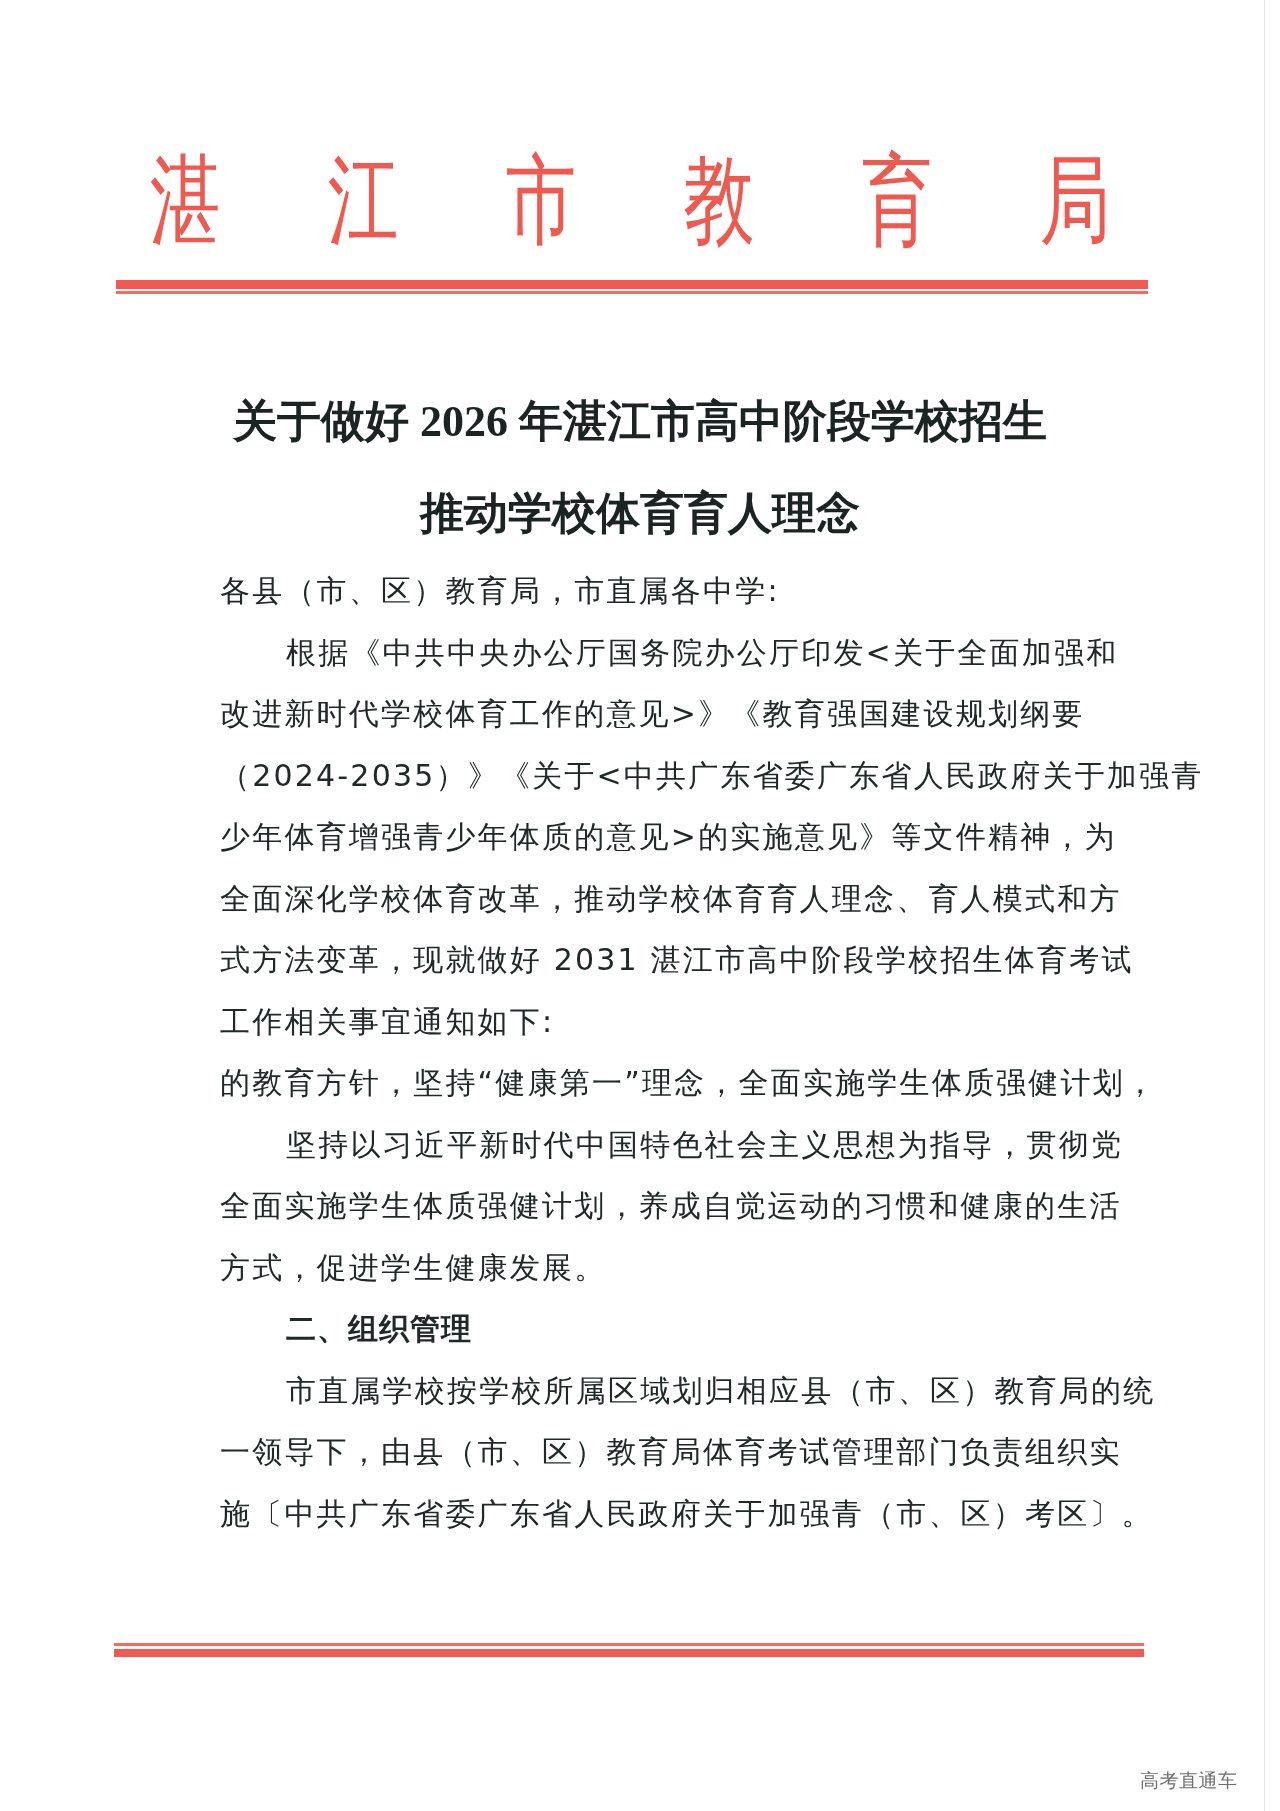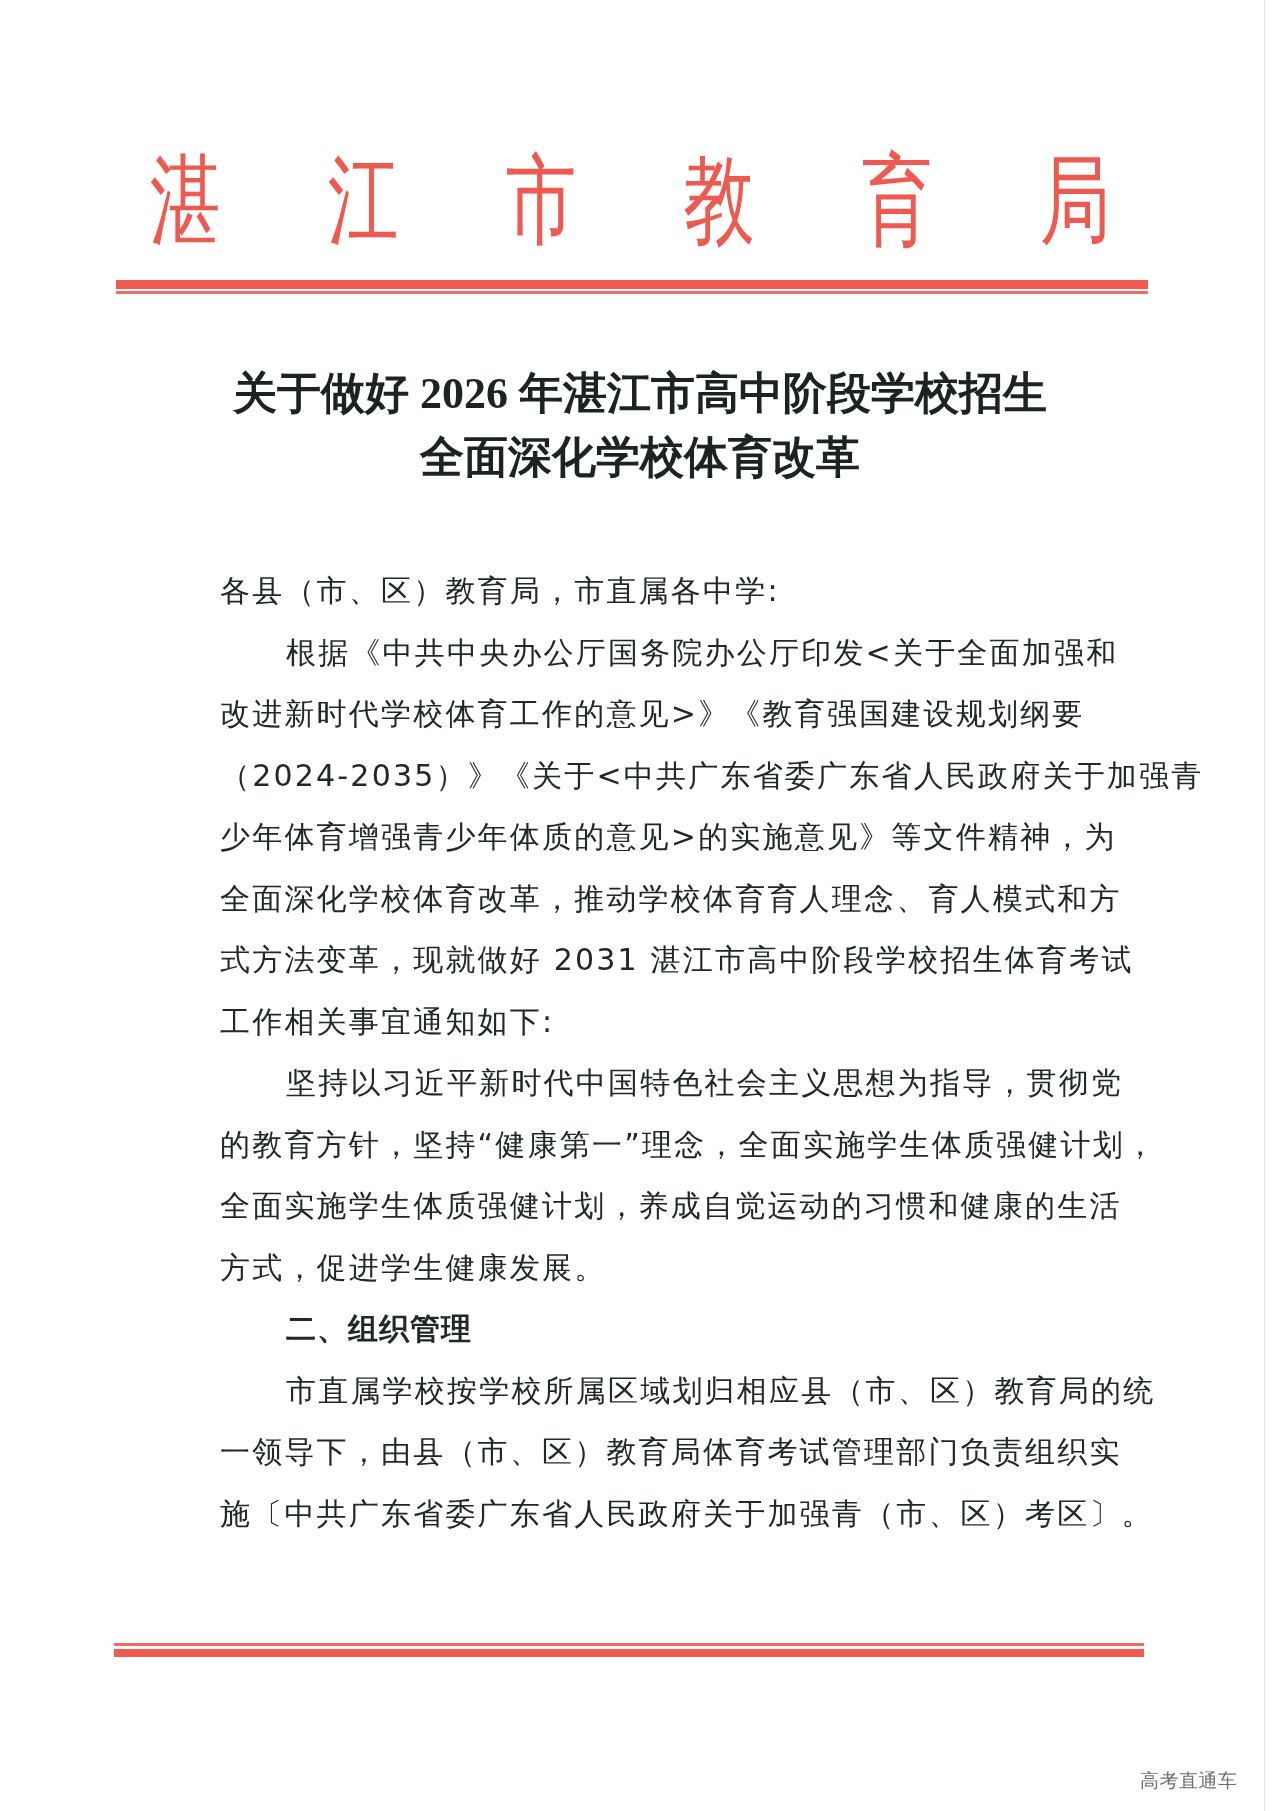--- a/index.html
+++ b/index.html
@@ -75,21 +75,21 @@
       position: absolute;
       left: 0; top: 362px;
       width: 1280px;
       text-align: center;
       font-family: "Liberation Serif", "DejaVu Serif", serif;
       font-weight: bold;
       font-size: 44px;
       line-height: 64px;
       color: #1b2323;
     }
-    .doc-title div { white-space: nowrap; }
+    .doc-title div { white-space: nowrap; margin-top: 28px; }
     
     .body-text {
       position: absolute;
       left: 176px; top: 560px;
       width: 930px;
       font-family: "DejaVu Sans", "Liberation Sans", sans-serif;
       font-size: 30px;
       line-height: 61.5px;
       color: #202828;
       letter-spacing: 2.2px;
@@ -130,36 +130,36 @@
     <span>教</span>
     <span>育</span>
     <span>局</span>
   </div>
 
   <div class="rule-top-thick"></div>
   <div class="rule-top-thin"></div>
 
   <div class="doc-title">
     <div>关于做好 2026 年湛江市高中阶段学校招生</div>
-    <div>全面深化学校体育改革</div>
+    <div>推动学校体育育人理念</div>
   </div>
 
   <div class="body-text">
     <span class="line">各县（市、区）教育局，市直属各中学:</span>
 
     <span class="line indent">根据《中共中央办公厅国务院办公厅印发&lt;关于全面加强和</span>
     <span class="line">改进新时代学校体育工作的意见&gt;》《教育强国建设规划纲要</span>
     <span class="line">（2024-2035）》《关于&lt;中共广东省委广东省人民政府关于加强青</span>
     <span class="line">少年体育增强青少年体质的意见&gt;的实施意见》等文件精神，为</span>
     <span class="line">全面深化学校体育改革，推动学校体育育人理念、育人模式和方</span>
     <span class="line">式方法变革，现就做好 2031 湛江市高中阶段学校招生体育考试</span>
     <span class="line">工作相关事宜通知如下:</span>
 
+    <span class="line">的教育方针，坚持“健康第一”理念，全面实施学生体质强健计划，</span>
     <span class="line indent">坚持以习近平新时代中国特色社会主义思想为指导，贯彻党</span>
-    <span class="line">的教育方针，坚持“健康第一”理念，全面实施学生体质强健计划，</span>
     <span class="line">全面实施学生体质强健计划，养成自觉运动的习惯和健康的生活</span>
     <span class="line">方式，促进学生健康发展。</span>
 
     <span class="line heading">二、组织管理</span>
     <span class="line indent">市直属学校按学校所属区域划归相应县（市、区）教育局的统</span>
     <span class="line">一领导下，由县（市、区）教育局体育考试管理部门负责组织实</span>
     <span class="line">施〔中共广东省委广东省人民政府关于加强青（市、区）考区〕。</span>
   </div>
 
   <div class="rule-bot-thin"></div>

